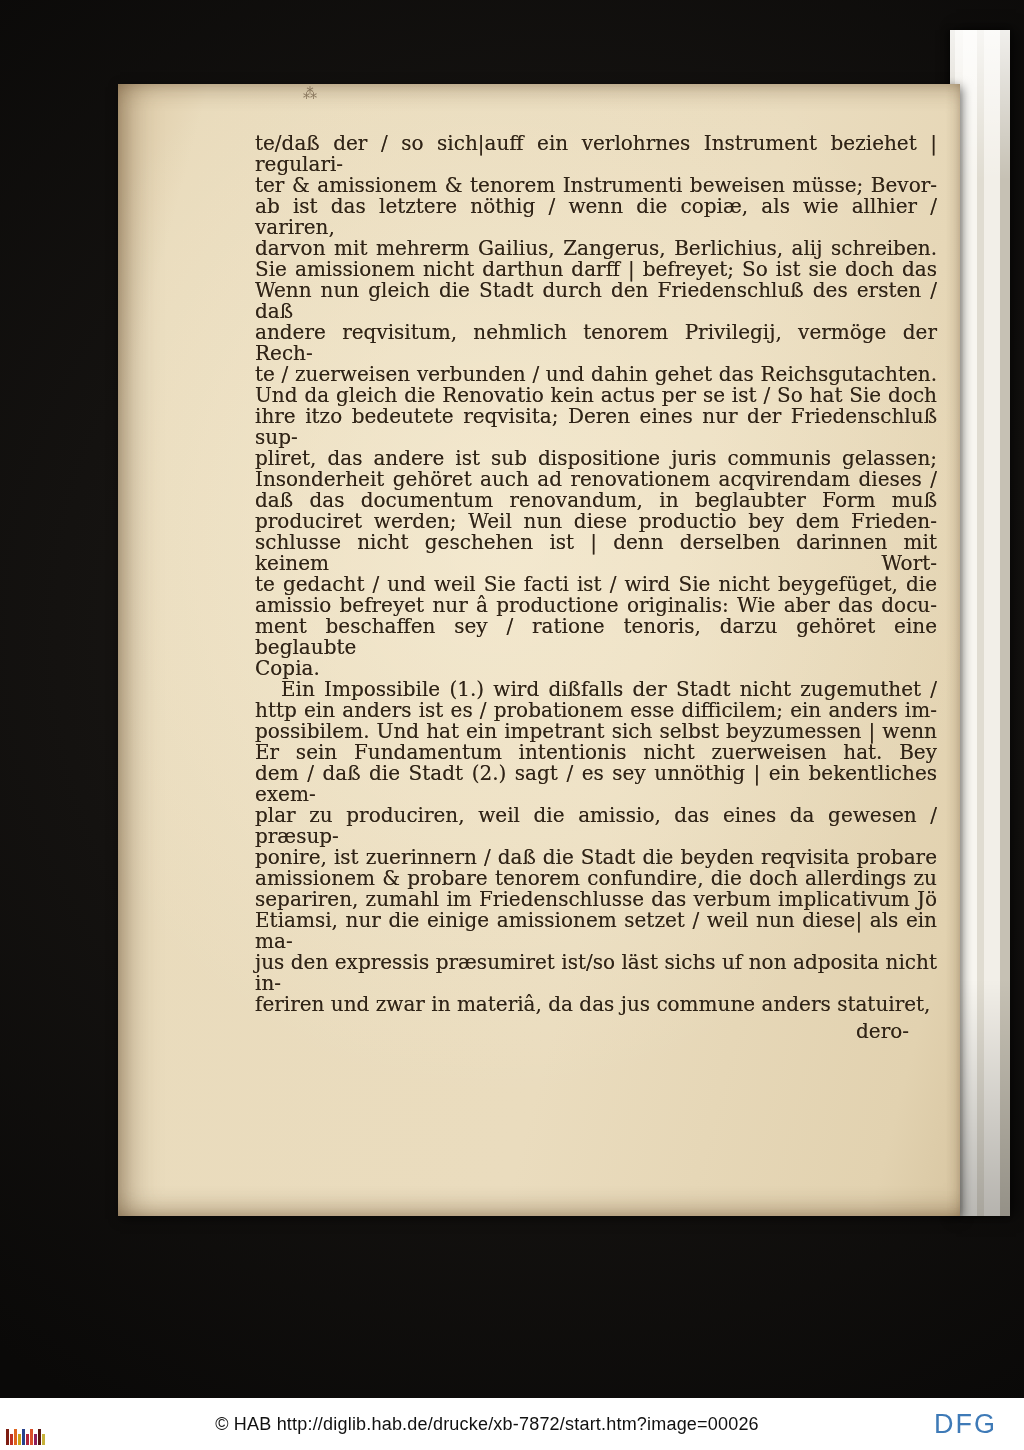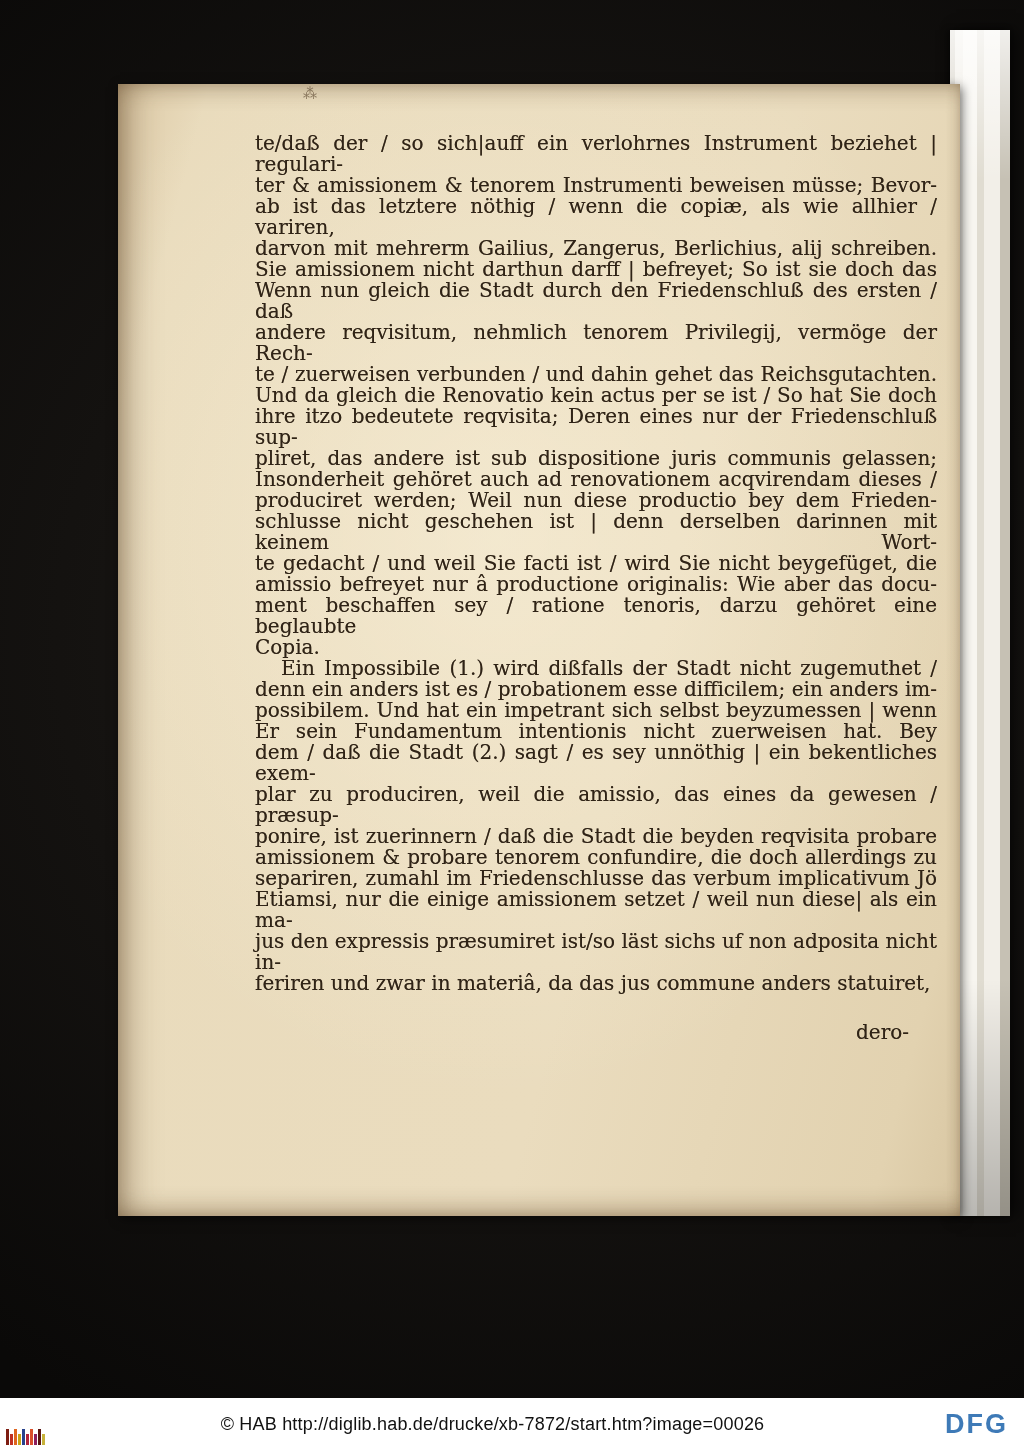--- a/index.html
+++ b/index.html
@@ -27,31 +27,31 @@
       inset 0 -16px 26px -14px rgba(90,64,34,.45);}
 
   .head-mark{position:absolute;left:185px;top:2px;font-size:14px;color:rgba(70,48,26,.55);}
 
   .page-text{position:absolute;left:137px;top:49px;width:682px;
     font-size:20px;line-height:21px;color:#2f2316;
     text-shadow:0 0 .45px rgba(47,35,22,.55);}
   .line{text-align:justify;text-align-last:justify;white-space:normal;}
   .line.nojust{text-align-last:left;}
   .line.indent{text-indent:26px;}
-  .catchword{margin-top:28px;text-align:right;padding-right:28px;}
+  .catchword{margin-top:6px;text-align:right;padding-right:28px;}
 
   
   .footer{position:absolute;left:0;top:1398px;width:1024px;height:52px;background:#ffffff;
     display:flex;align-items:center;font-family:"Liberation Sans",sans-serif;}
   .calibration{position:absolute;left:6px;bottom:5px;display:flex;align-items:flex-end;gap:1px;}
   .calibration .bar{width:3px;}
   .calibration .bar:nth-child(odd){height:16px;}
   .calibration .bar:nth-child(even){height:11px;}
   .copyright{flex:1;text-align:center;font-size:18px;color:#111;letter-spacing:.2px;padding-left:40px;}
-  .dfg{font-weight:bold;font-size:27px;letter-spacing:2px;padding-right:16px;}
+  .dfg{font-weight:normal;font-size:27px;letter-spacing:2px;padding-right:27px;}
 </style>
 </head>
 <body>
 
 <div class="stage">
 
   <div class="fore-edge"></div>
 
   <div class="paper">
     <div class="head-mark">⁂</div>
@@ -62,28 +62,29 @@
         <div class="line">ab ist das letztere nöthig / wenn die copiæ, als wie allhier / variren,</div>
         <div class="line">darvon mit mehrerm Gailius, Zangerus, Berlichius, alij schreiben.</div>
         <div class="line">Sie amissionem nicht darthun darff | befreyet; So ist sie doch das</div>
         <div class="line">Wenn nun gleich die Stadt durch den Friedenschluß des ersten / daß</div>
         <div class="line">andere reqvisitum, nehmlich tenorem Privilegij, vermöge der Rech-</div>
         <div class="line">te / zuerweisen verbunden / und dahin gehet das Reichsgutachten.</div>
         <div class="line">Und da gleich die Renovatio kein actus per se ist / So hat Sie doch</div>
         <div class="line">ihre itzo bedeutete reqvisita; Deren eines nur der Friedenschluß sup-</div>
         <div class="line">pliret, das andere ist sub dispositione juris communis gelassen;</div>
         <div class="line">Insonderheit gehöret auch ad renovationem acqvirendam dieses /</div>
+        <div class="line">daß das documentum renovandum, in beglaubter Form muß</div>
         <div class="line">produciret werden; Weil nun diese productio bey dem Frieden-</div>
         <div class="line">schlusse nicht geschehen ist | denn derselben darinnen mit keinem Wort-</div>
         <div class="line">te gedacht / und weil Sie facti ist / wird Sie nicht beygefüget, die</div>
         <div class="line">amissio befreyet nur â productione originalis: Wie aber das docu-</div>
         <div class="line">ment beschaffen sey / ratione tenoris, darzu gehöret eine beglaubte</div>
         <div class="line nojust">Copia.</div>
         <div class="line indent">Ein Impossibile (1.) wird dißfalls der Stadt nicht zugemuthet /</div>
-        <div class="line">denn ein anders ist es / probationem esse difficilem; ein anders im-</div>
+        <div class="line">http ein anders ist es / probationem esse difficilem; ein anders im-</div>
         <div class="line">possibilem. Und hat ein impetrant sich selbst beyzumessen | wenn</div>
         <div class="line">Er sein Fundamentum intentionis nicht zuerweisen hat. Bey</div>
         <div class="line">dem / daß die Stadt (2.) sagt / es sey unnöthig | ein bekentliches exem-</div>
         <div class="line">plar zu produciren, weil die amissio, das eines da gewesen / præsup-</div>
         <div class="line">ponire, ist zuerinnern / daß die Stadt die beyden reqvisita probare</div>
         <div class="line">amissionem &amp; probare tenorem confundire, die doch allerdings zu</div>
         <div class="line">separiren, zumahl im Friedenschlusse das verbum implicativum Jö</div>
         <div class="line">Etiamsi, nur die einige amissionem setzet / weil nun diese| als ein ma-</div>
         <div class="line">jus den expressis præsumiret ist/so läst sichs uf non adposita nicht in-</div>
         <div class="line nojust">feriren und zwar in materiâ, da das jus commune anders statuiret,</div>

